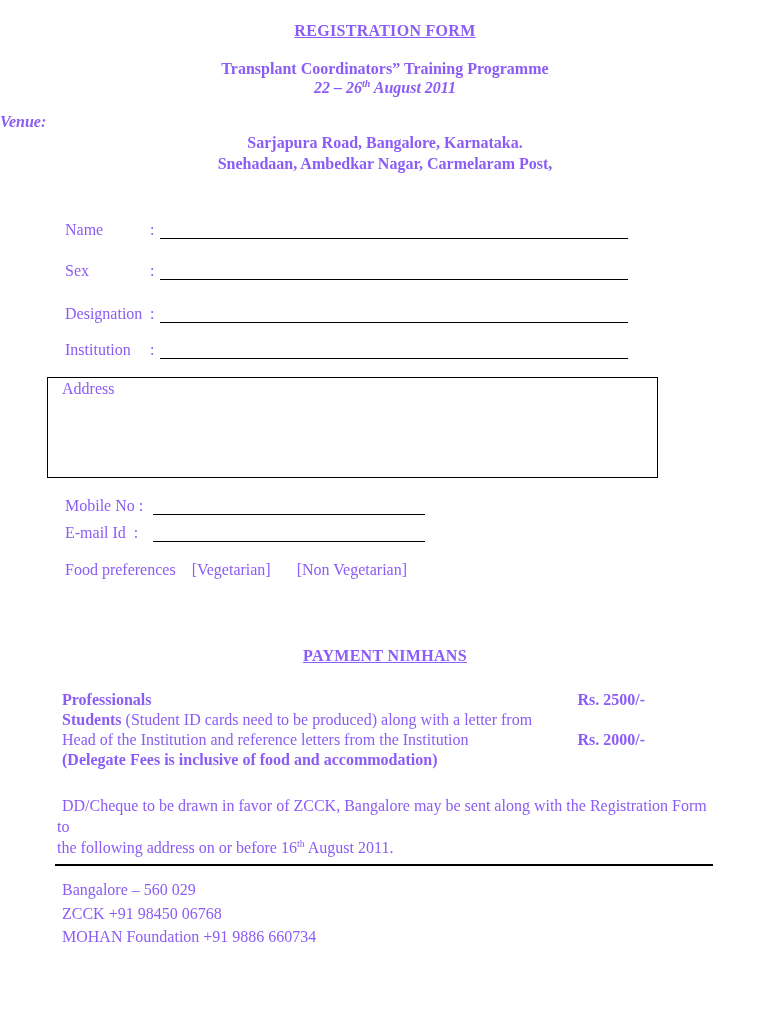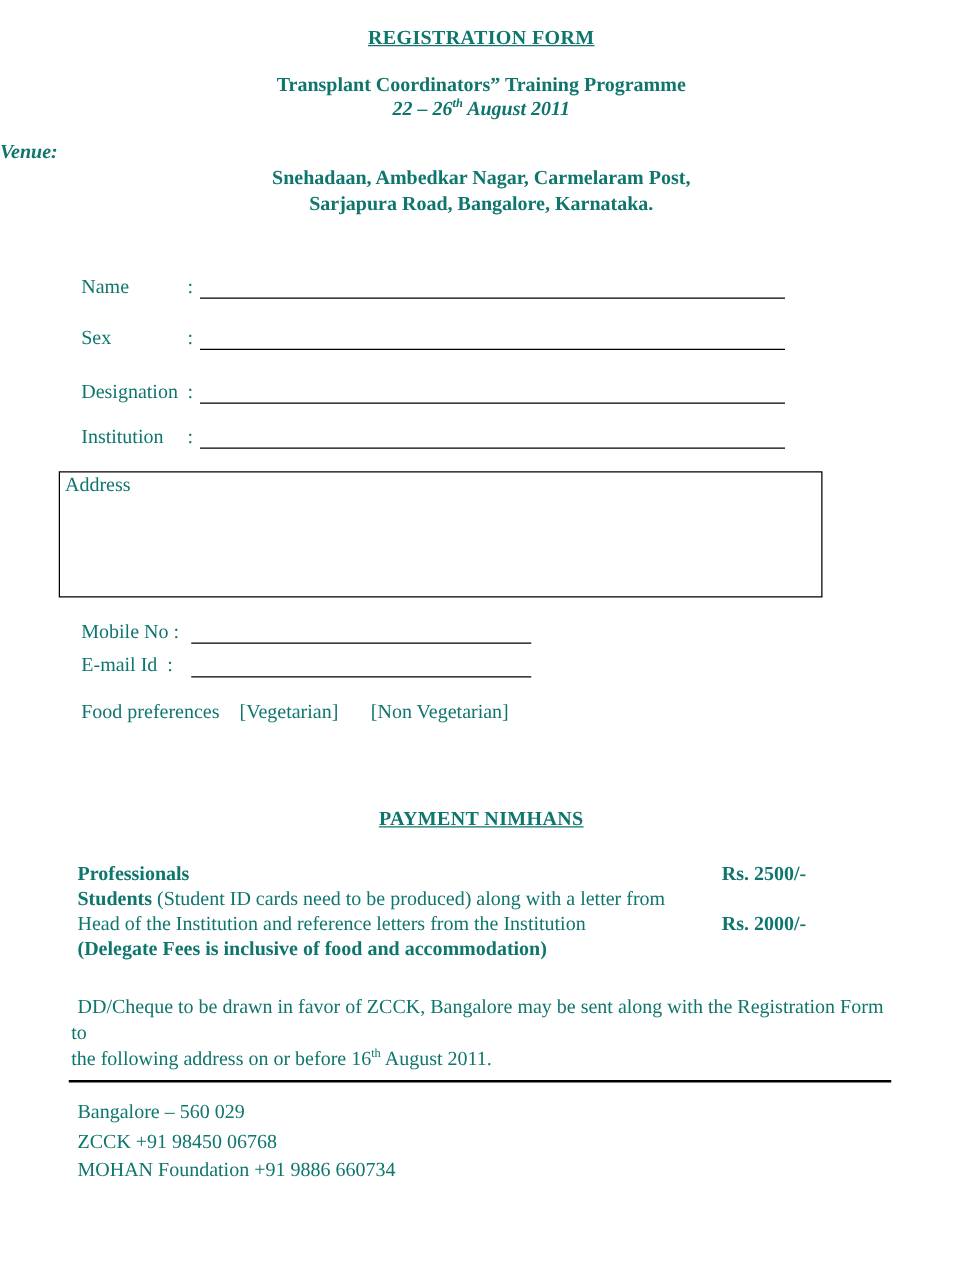--- a/index.html
+++ b/index.html
@@ -1,20 +1,20 @@
 <!DOCTYPE html>
 <html><head>
 <meta charset="utf-8">
 <style>
   * { box-sizing: border-box; }
   html, body { margin: 0; padding: 0; background: #ffffff; }
   .page {
     width: 770px; height: 1024px; margin: 0 auto; background: #ffffff;
     font-family: "Liberation Serif", "DejaVu Serif", serif;
-    color: #0f766e; font-size: 16px; position: relative; overflow: hidden;
+    color: #8b5cf6; font-size: 16px; position: relative; overflow: hidden;
     padding-top: 21px;
   }
   .bold { font-weight: bold; }
   sup { font-size: 0.62em; line-height: 0; }
 
   .title-line { text-align: center; line-height: 19px; }
   .title-text { font-weight: bold; text-decoration: underline; letter-spacing: 0.3px; }
   .programme { margin-top: 19px; text-align: center; font-weight: bold; line-height: 19px; }
   .dates { text-align: center; font-weight: bold; font-style: italic; line-height: 19px; }
   .venue-label { margin-top: 14px; text-align: left; font-weight: bold; font-style: italic; line-height: 21px; }
@@ -22,21 +22,21 @@
 
   .field-row { display: flex; align-items: flex-end; margin: 0 142px 0 65px; height: 20px; }
   .row-name { margin-top: 45px; }
   .row-sex { margin-top: 21px; }
   .row-designation { margin-top: 23px; }
   .row-institution { margin-top: 16px; }
   .field-label { flex: none; width: 85px; }
   .field-colon { flex: none; margin-right: 6px; }
   .field-line { flex: 1; border-bottom: 1px solid #000; height: 100%; }
 
-  .address-box { margin: 18px 0 0 47px; width: 611px; height: 101px; border: 1px solid #000; padding: 2px 4px; }
+  .address-box { margin: 18px 0 0 47px; width: 611px; height: 101px; border: 1px solid #000; padding: 2px 14px; }
 
   .contact-row { display: flex; align-items: flex-end; margin-left: 65px; height: 20px; }
   .mobile-row { margin-top: 17px; }
   .email-row { margin-top: 7px; }
   .contact-label { flex: none; width: 88px; white-space: pre; }
   .contact-line { flex: none; width: 272px; border-bottom: 1px solid #000; height: 100%; }
 
   .food-row { margin: 18px 0 0 65px; line-height: 20px; }
   .food-opt-1 { margin-left: 12px; }
   .food-opt-2 { margin-left: 22px; }
@@ -59,22 +59,22 @@
     <span class="title-text">REGISTRATION FORM</span>
   </div>
 
   <div class="programme">Transplant Coordinators” Training Programme</div>
 
   <div class="dates">
     <span>22 – 26</span><sup>th</sup><span> August 2011</span>
   </div>
 
   <div class="venue-label">Venue:</div>
+  <div class="venue-line">Sarjapura Road, Bangalore, Karnataka.</div>
   <div class="venue-line">Snehadaan, Ambedkar Nagar, Carmelaram Post,</div>
-  <div class="venue-line">Sarjapura Road, Bangalore, Karnataka.</div>
 
   <div class="field-row row-name">
     <span class="field-label">Name</span>
     <span class="field-colon">:</span>
     <span class="field-line"></span>
   </div>
 
   <div class="field-row row-sex">
     <span class="field-label">Sex</span>
     <span class="field-colon">:</span>

